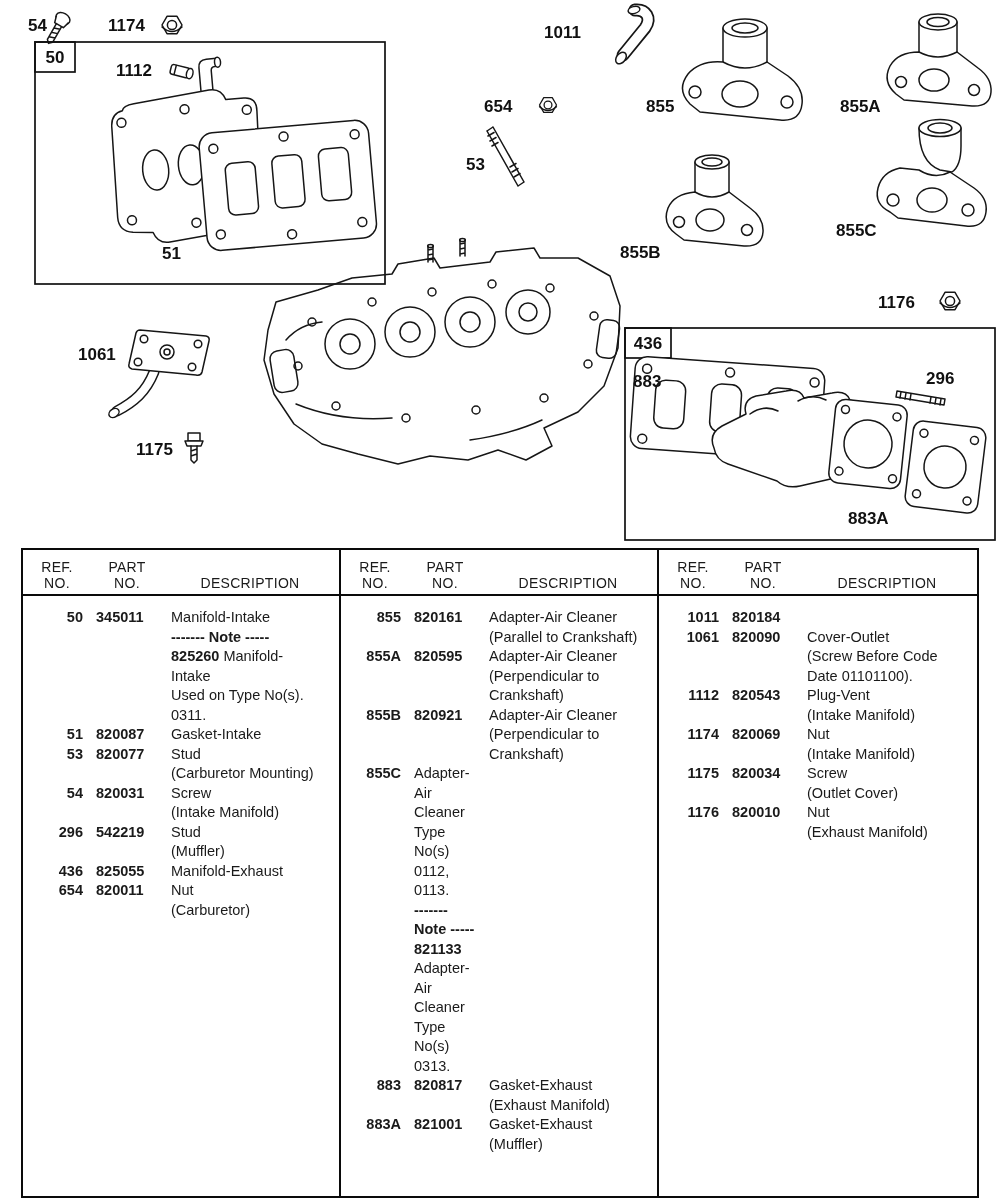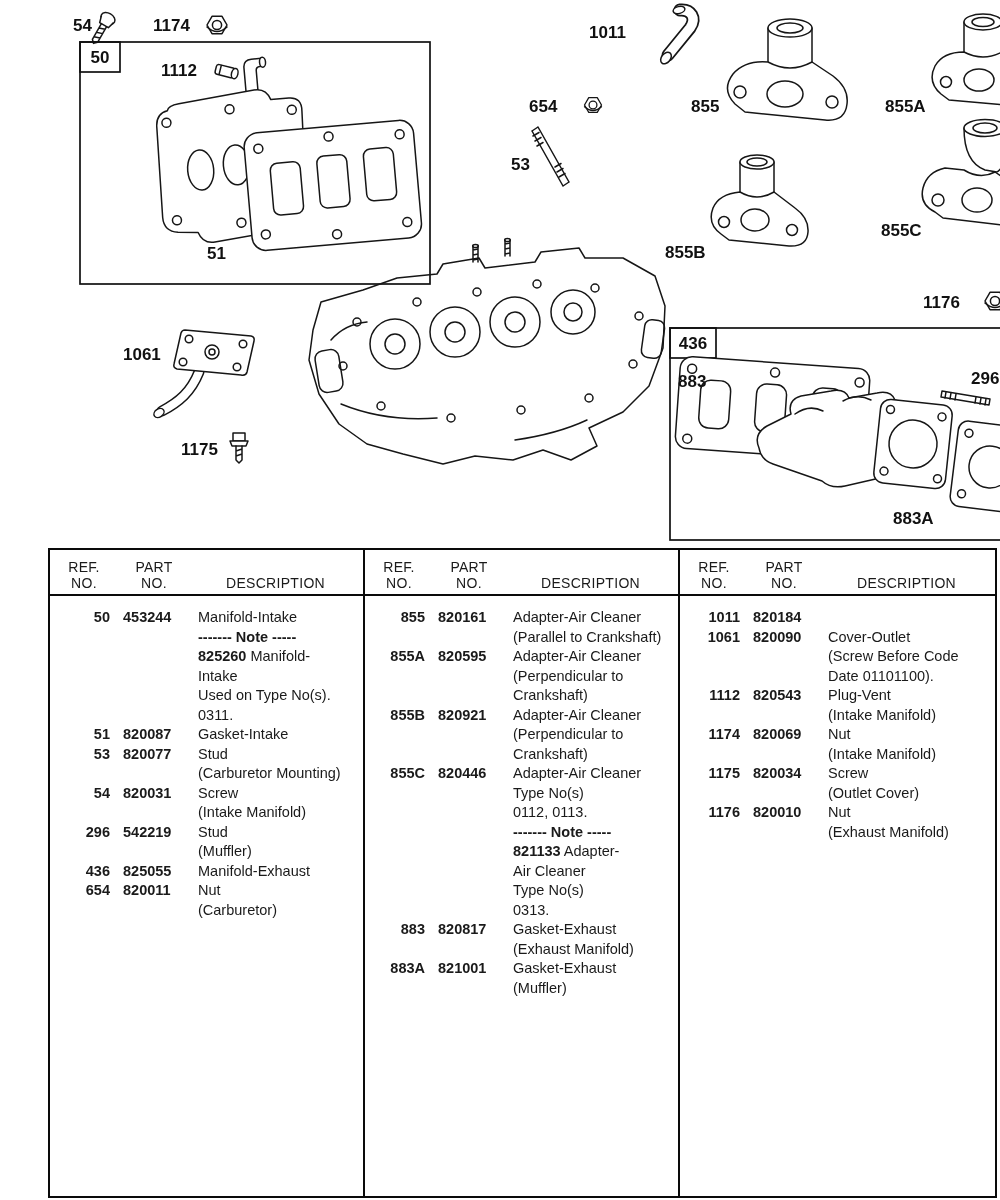--- a/index.html
+++ b/index.html
@@ -1,34 +1,34 @@
 <!DOCTYPE html>
 <html><head>
 <meta charset="utf-8">
 <style>
   * { box-sizing: border-box; margin: 0; padding: 0; }
   html,body { width: 1000px; height: 1200px; background: #fff; overflow: hidden; }
   body { font-family: "Liberation Sans", sans-serif; color: #1a1a1a; }
-  .page { width: 1000px; height: 1048px; background: #fff; padding-left: 45px; }
+  .page { width: 1000px; height: 1048px; background: #fff; }
   svg.diagram { display: block; }
 
   
   .ln { fill: none; stroke: #161616; stroke-width: 1.5; stroke-linejoin: round; stroke-linecap: round; }
   .fw { fill: #fff; stroke: #161616; stroke-width: 1.5; stroke-linejoin: round; }
   .tk  { fill: none; stroke: #161616; stroke-width: 13;  stroke-linecap: round; }
   .tw  { fill: none; stroke: #ffffff; stroke-width: 9.5; stroke-linecap: round; }
   .tkm { fill: none; stroke: #161616; stroke-width: 11;  stroke-linecap: round; }
   .twm { fill: none; stroke: #ffffff; stroke-width: 8;   stroke-linecap: round; }
   .lbl { font-family: "Liberation Sans", sans-serif; font-size: 17px; font-weight: bold; fill: #111; }
   .lblbox { fill: none; stroke: #111; stroke-width: 1.7; }
 
   
   .parts-table {
     display: grid; grid-template-columns: 1fr 1fr 1fr;
-    border: 2px solid #0a0a0a; height: 650px; margin: 0 3px;
+    border: 2px solid #0a0a0a; height: 650px; margin: 0 21px;
     background: #fff;
   }
   .tcol { border-right: 2px solid #0a0a0a; overflow: hidden; }
   .tcol:last-child { border-right: none; }
   .thead {
     display: grid; grid-template-columns: 52px 62px 1fr; column-gap: 13px;
     padding: 4px 10px 3px 8px; height: 46px;
     border-bottom: 2px solid #0a0a0a; align-items: end;
   }
   .hc { text-align: center; font-size: 14px; line-height: 16px; letter-spacing: 0.3px; }
@@ -287,21 +287,21 @@
         </div>
         <div class="hc">
           <div>PART</div>
           <div>NO.</div>
         </div>
         <div class="hc">DESCRIPTION</div>
       </div>
       <div class="tbody">
           <div class="prow">
             <div class="c-ref">50</div>
-            <div class="c-part">453244</div>
+            <div class="c-part">345011</div>
             <div class="c-desc">
               <div class="dline">Manifold-Intake</div>
               <div class="dline bold">------- Note -----</div>
               <div class="dline"><span class="bi">825260</span> Manifold-</div>
               <div class="dline">Intake</div>
               <div class="dline">Used on Type No(s).</div>
               <div class="dline">0311.</div>
             </div>
           </div>
           <div class="prow">
@@ -387,21 +387,20 @@
             <div class="c-ref">855B</div>
             <div class="c-part">820921</div>
             <div class="c-desc">
               <div class="dline">Adapter-Air Cleaner</div>
               <div class="dline">(Perpendicular to</div>
               <div class="dline">Crankshaft)</div>
             </div>
           </div>
           <div class="prow">
             <div class="c-ref">855C</div>
-            <div class="c-part">820446</div>
             <div class="c-desc">
               <div class="dline">Adapter-Air Cleaner</div>
               <div class="dline">Type No(s)</div>
               <div class="dline">0112, 0113.</div>
               <div class="dline bold">------- Note -----</div>
               <div class="dline"><span class="bi">821133</span> Adapter-</div>
               <div class="dline">Air Cleaner</div>
               <div class="dline">Type No(s)</div>
               <div class="dline">0313.</div>
             </div>

